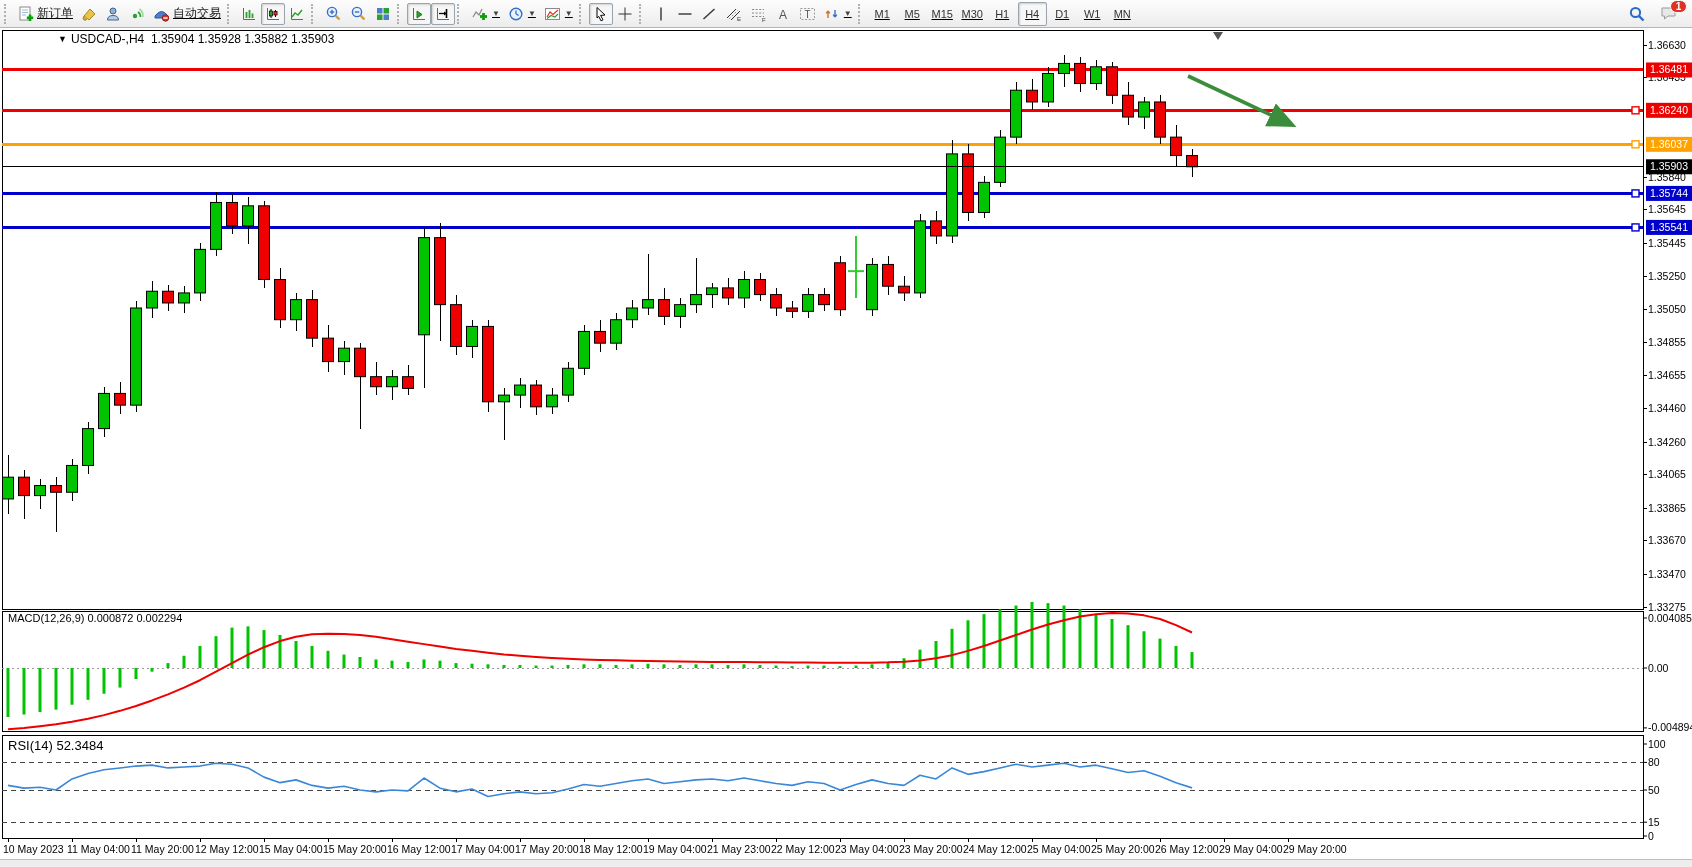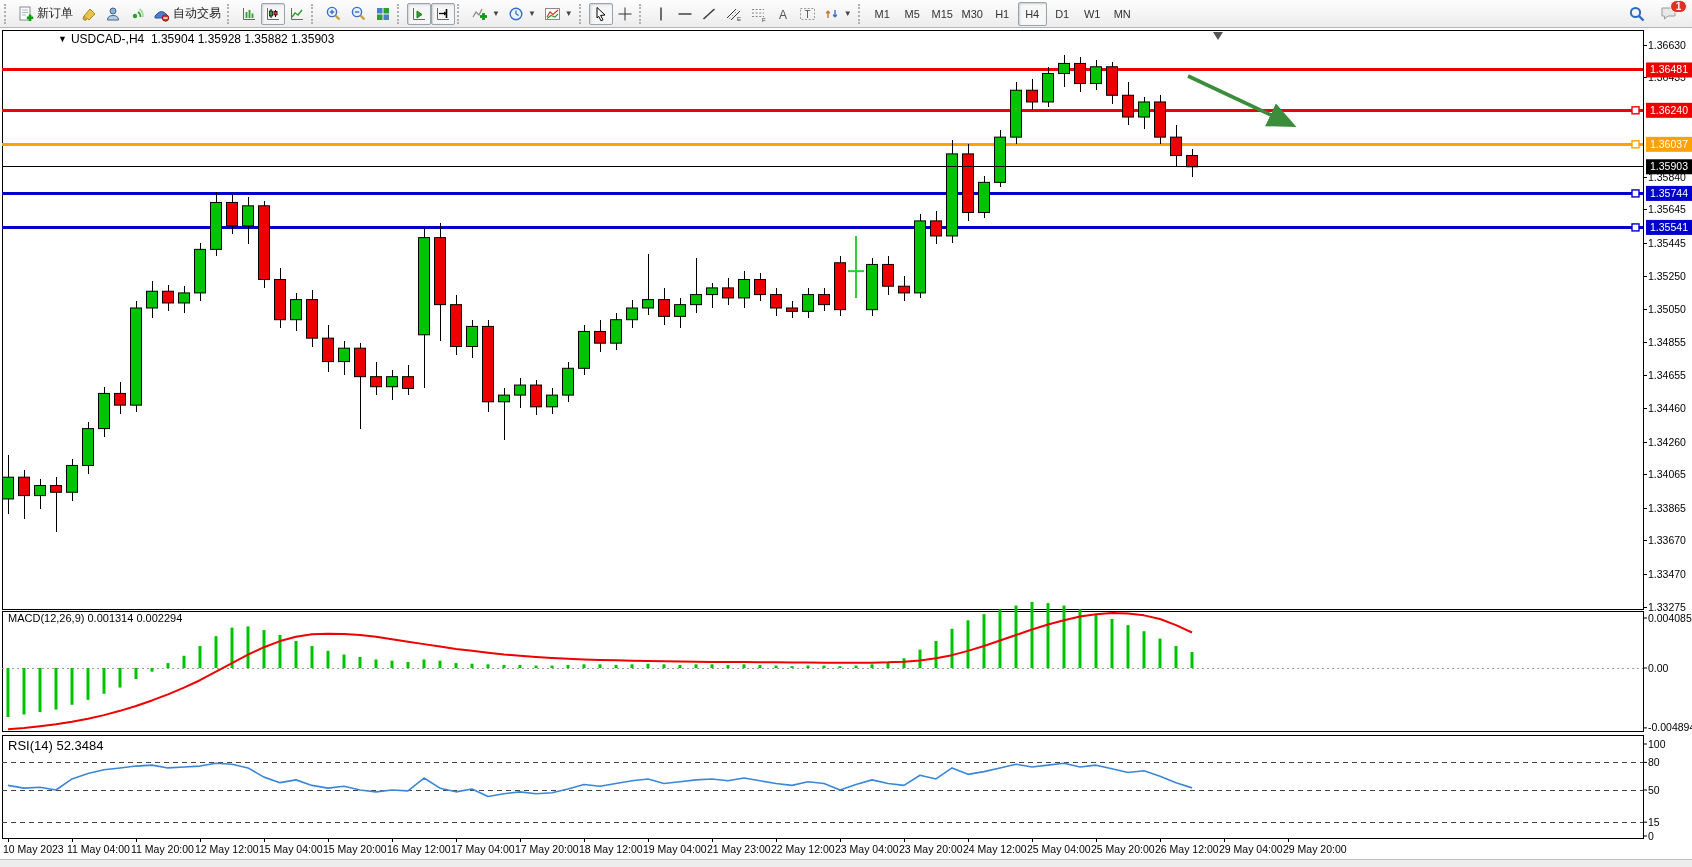--- a/index.html
+++ b/index.html
@@ -1,21 +1,21 @@
 <!DOCTYPE html>
 <html><head>
 <meta charset="utf-8">
 <style>
   html,body{margin:0;padding:0;}
   body{width:1692px;height:867px;position:relative;overflow:hidden;background:#fff;
        font-family:"Liberation Sans",sans-serif;-webkit-font-smoothing:none;}
   
   #toolbar{position:absolute;left:0;top:0;width:1692px;height:28px;z-index:5;
     background:linear-gradient(#fdfdfd,#ececec);border-bottom:1px solid #b5b5b5;
-    display:flex;align-items:center;padding:0 2px;box-sizing:border-box;}
+    display:flex;align-items:center;padding:0 2px;box-sizing:border-box;text-decoration:underline;}
   .grip{width:4px;height:20px;border-left:2px dotted #b0b0b0;margin:0 4px 0 2px;}
   .tbtn{height:22px;min-width:24px;display:flex;align-items:center;justify-content:center;
     border:1px solid transparent;border-radius:2px;padding:0 3px;box-sizing:border-box;
     font-size:12px;color:#222;gap:3px;background:transparent;cursor:default;}
   .tbtn.pressed{background:#f6f6f6;border:1px solid #9aa4ad;box-shadow:inset 1px 1px 2px rgba(0,0,0,.15);}
   .tbtn .caret{font-size:8px;color:#444;margin-left:1px;}
   .tfbtn{height:22px;min-width:27px;justify-content:center;display:flex;align-items:center;
     border:1px solid transparent;border-radius:2px;font-size:11px;color:#333;}
   .tfbtn.active{background:#f7f7f7;border:1px solid #9aa4ad;box-shadow:inset 1px 1px 2px rgba(0,0,0,.18);}
   #tb-right{margin-left:auto;display:flex;align-items:center;gap:6px;padding-right:8px;}
@@ -389,21 +389,21 @@
     <text x="1155" y="853" font-size="10.5" font-family="Liberation Sans,sans-serif" fill="#000">26 May 12:00</text>
     <line x1="1224" y1="838" x2="1224" y2="842" stroke="#000" shape-rendering="crispEdges"></line>
     <text x="1219" y="853" font-size="10.5" font-family="Liberation Sans,sans-serif" fill="#000">29 May 04:00</text>
     <line x1="1288" y1="838" x2="1288" y2="842" stroke="#000" shape-rendering="crispEdges"></line>
     <text x="1283" y="853" font-size="10.5" font-family="Liberation Sans,sans-serif" fill="#000">29 May 20:00</text>
   </svg>
 
 <div class="overlay" id="chart-title">
   <span class="tri">▼</span><span>USDCAD-,H4</span>&nbsp;&nbsp;<span>1.35904 1.35928 1.35882 1.35903</span>
 </div>
-<div class="overlay" id="macd-label">MACD(12,26,9) 0.001314 0.002294</div>
+<div class="overlay" id="macd-label">MACD(12,26,9) 0.000872 0.002294</div>
 <div class="overlay" id="rsi-label">RSI(14) 52.3484</div>
 <div id="bottom-strip"></div>
 
 <div id="toolbar">
   <span class="grip"></span>
 
   <div class="tbtn">
     <svg width="16" height="16">
       <rect x="2" y="1" width="10" height="13" fill="#fff" stroke="#8a8a8a"></rect>
       <line x1="4" y1="4" x2="10" y2="4" stroke="#9db8d8"></line>

